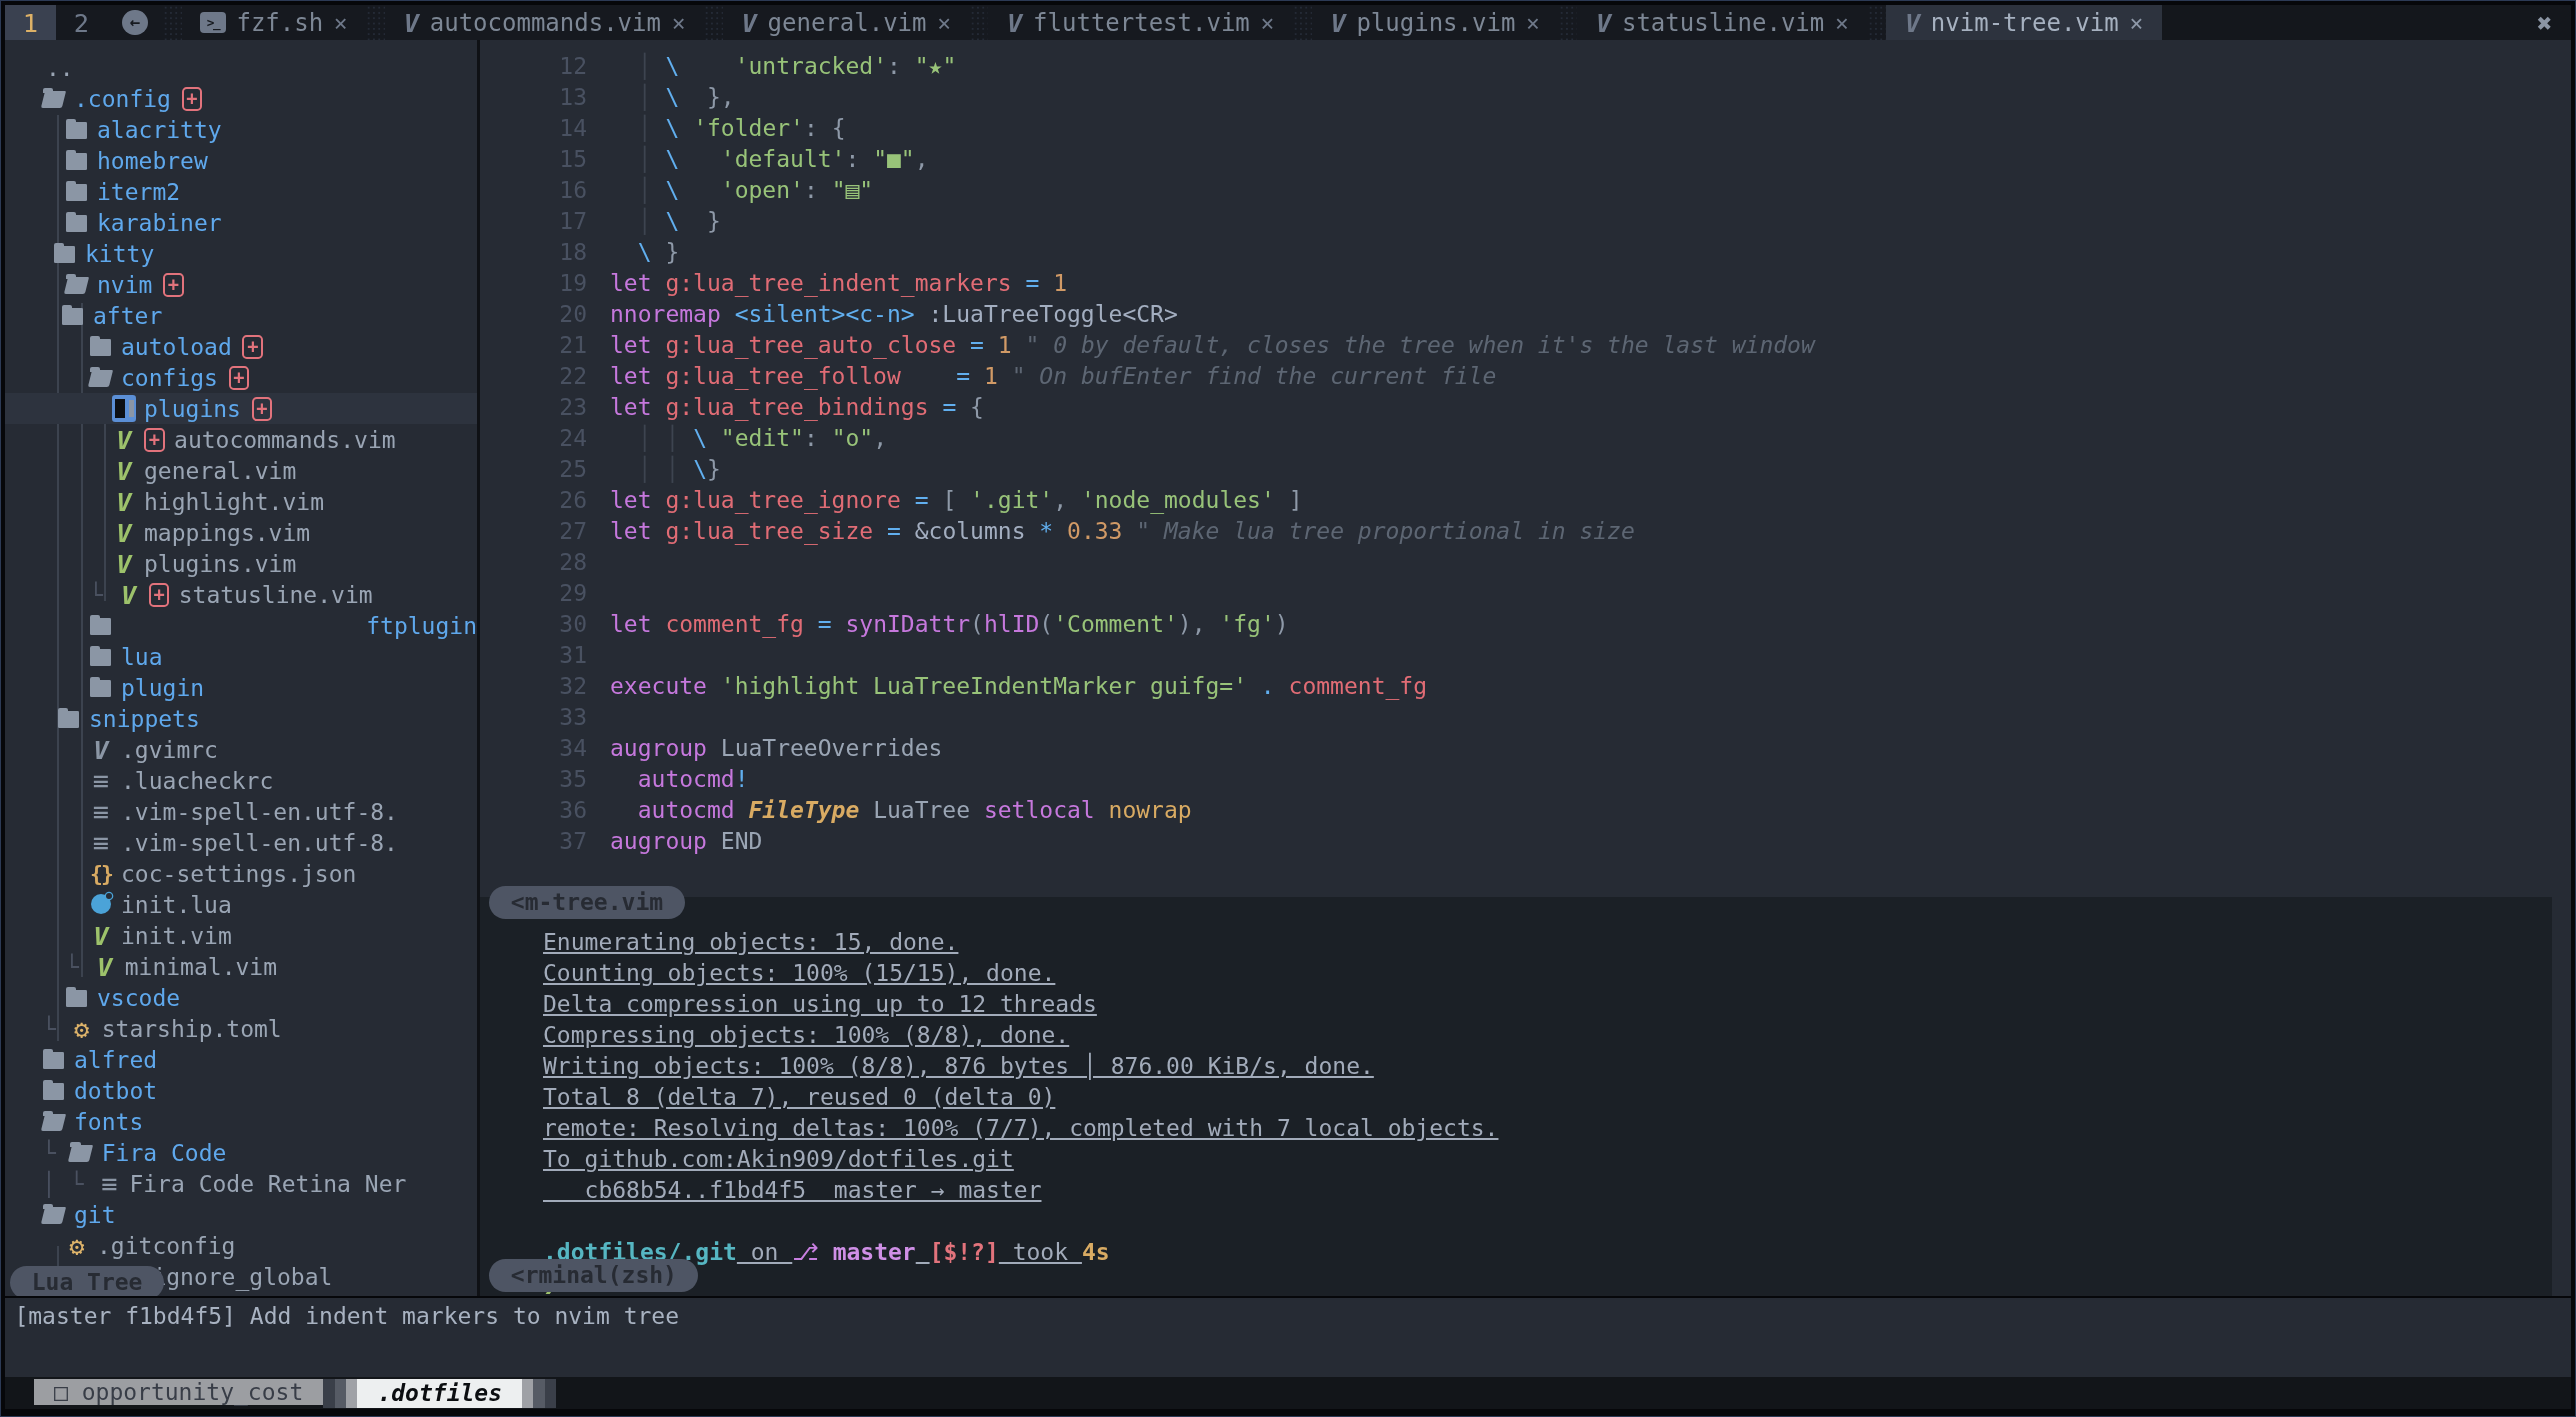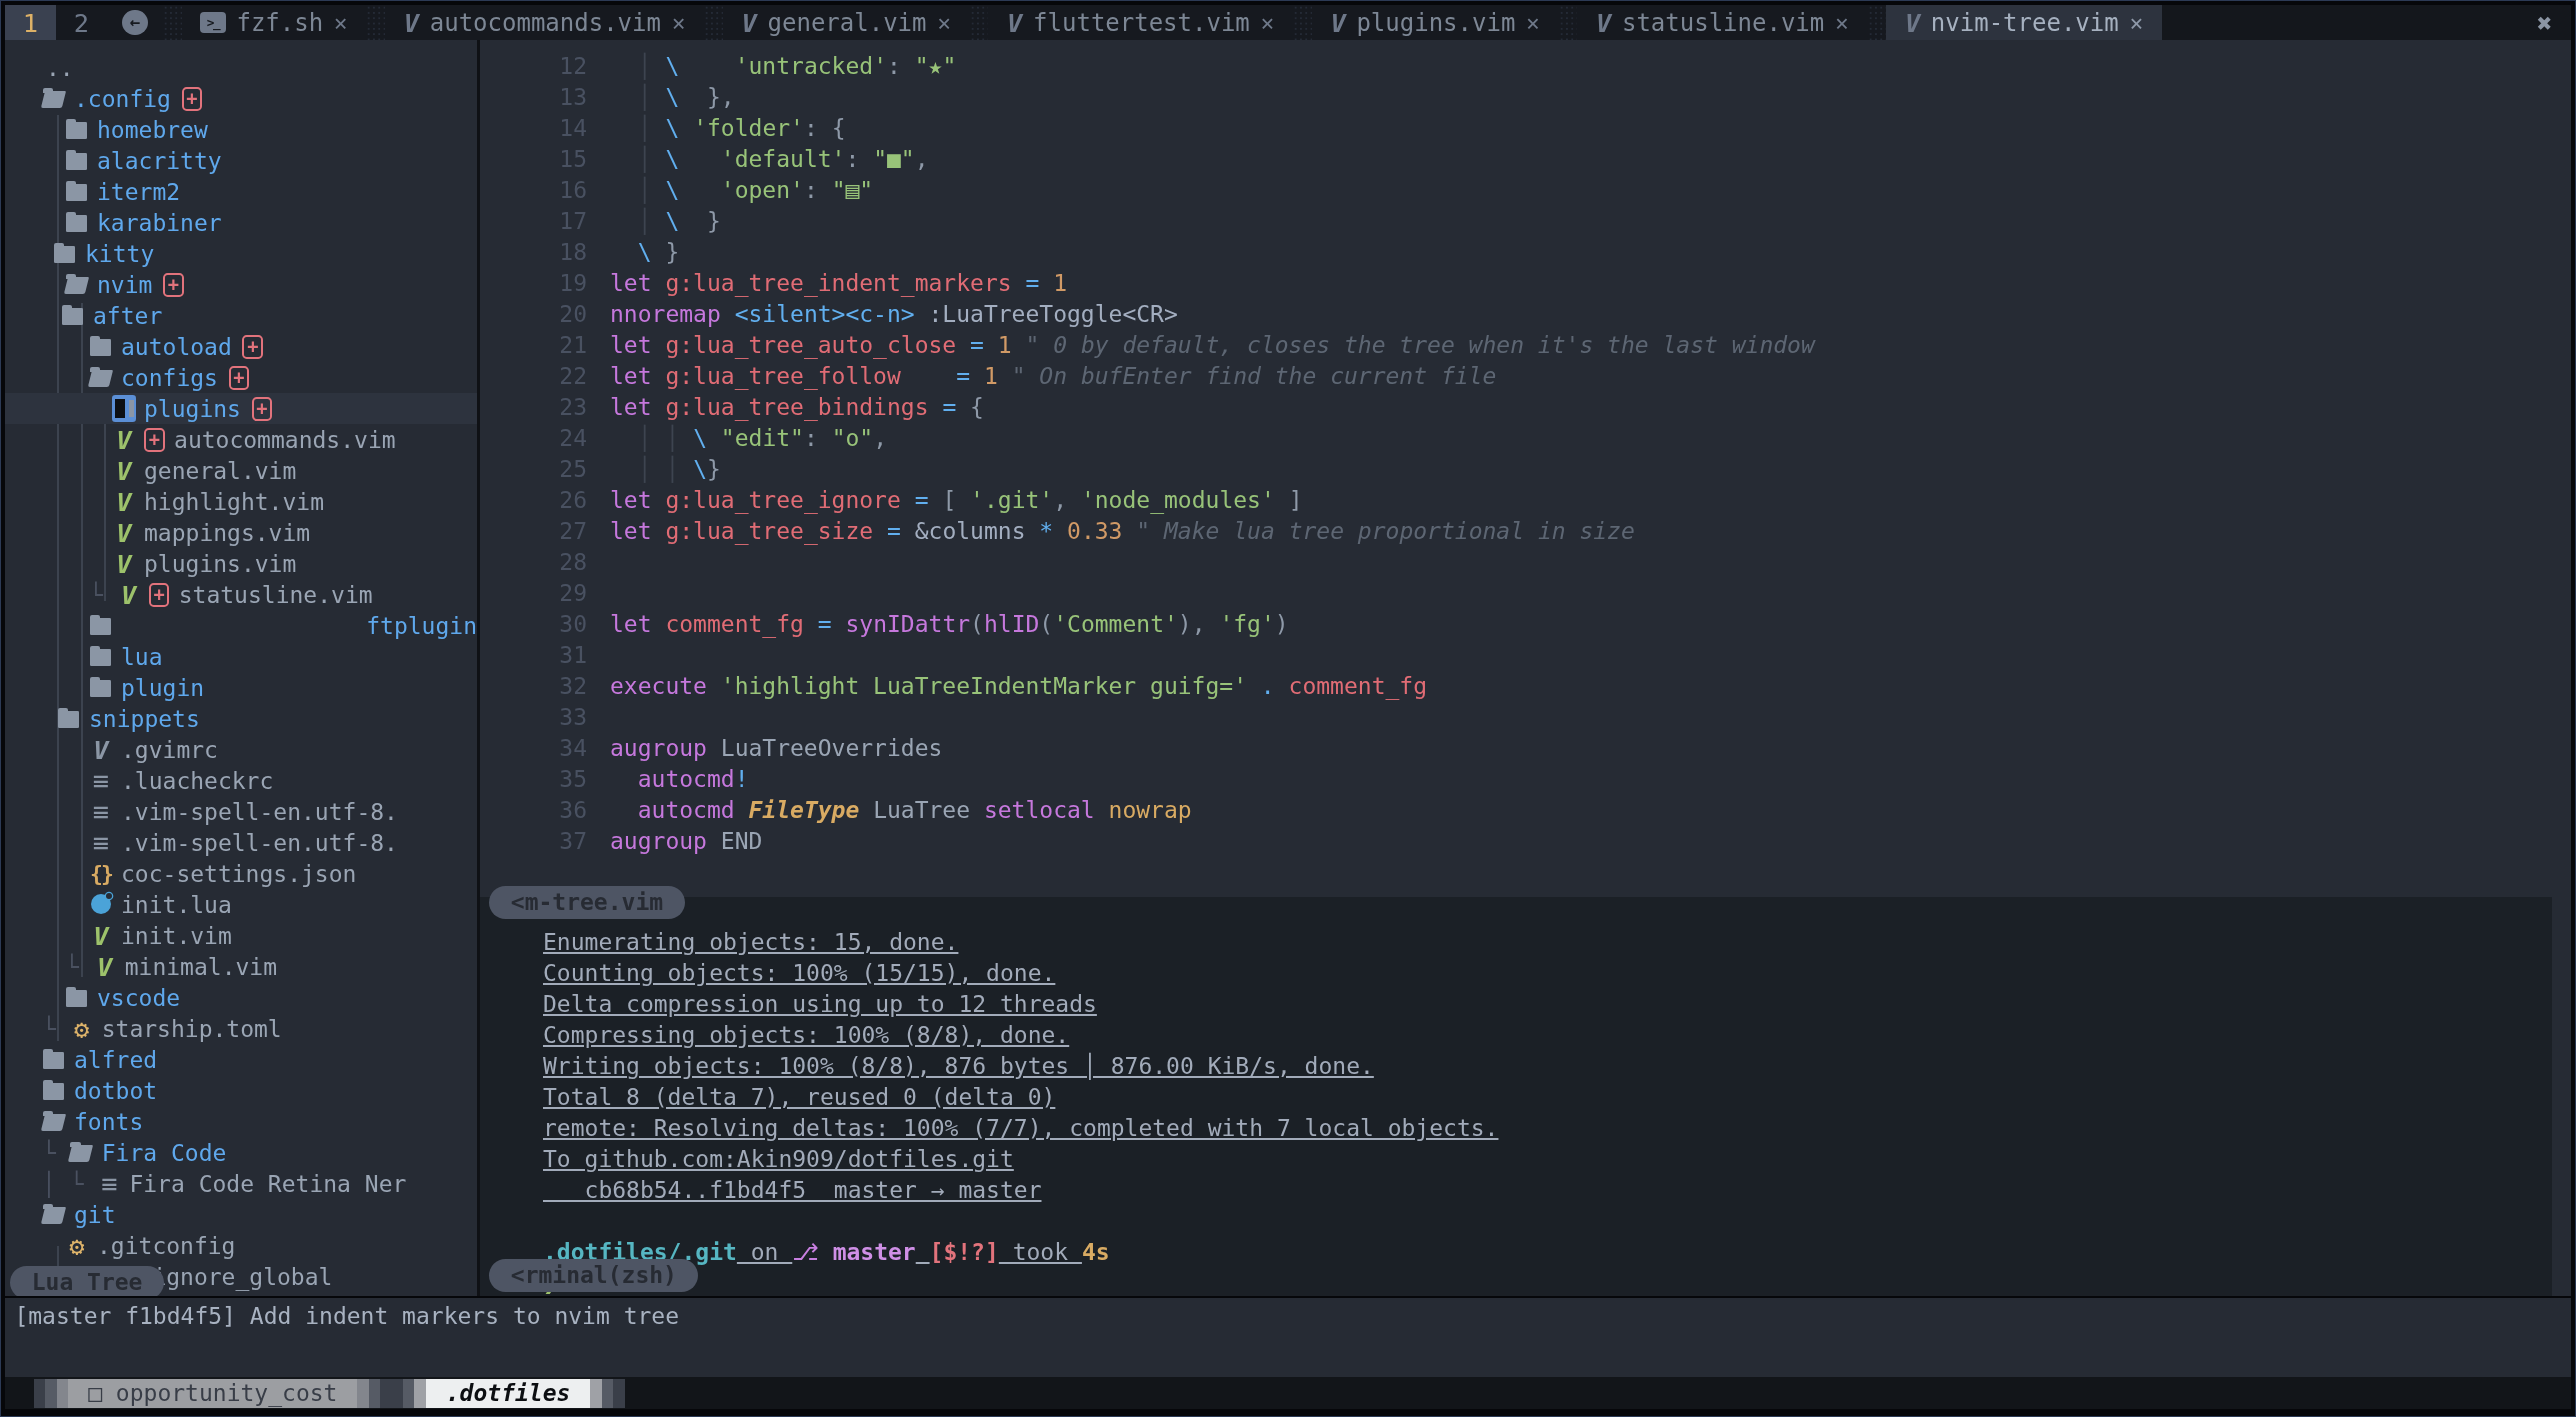--- a/index.html
+++ b/index.html
@@ -110,21 +110,21 @@
   .pill-editor { left:9.4px; top:846px; }
   .pill-term { left:9.4px; top:1219px; }
 
   
   .message { position:absolute; left:4px; right:4px; top:1297px; height:79px;
              background:#262b34; color:#a8b2c1; font-size:23px; padding:5.3px 9.4px;
              white-space:pre; }
   .tmuxbar { position:absolute; left:4px; right:4px; top:1376px; height:32px;
              background:#121519; display:flex; align-items:center; }
   .twin { display:flex; height:29px; align-items:stretch; }
-  .twin:first-child { margin-left:29px; }
+  .twin:first-child { margin-left:29px;flex-direction:column; }
   .twin + .twin { }
   .tseg { width:11.4px; }
   .twin-body { display:flex; align-items:center; padding:0 20px; font-size:23px;
                white-space:pre; }
   .twin.inactive .twin-body { background:#9c9ea2; color:#383d47; }
   .twin.active .twin-body { background:#edeff0; color:#0c0e11; font-weight:bold;
                             font-style:italic; }
 </style>
 </head>
 <body>
@@ -191,22 +191,22 @@
     <div class="tree">
       <div id="tree-guides">
           <div class="tguide" style="left: 52px; top: 75px; height: 926px;"></div>
           <div class="tguide" style="left: 76px; top: 263px; height: 674px;"></div>
           <div class="tguide" style="left: 99px; top: 358px; height: 203px;"></div>
           <div class="tguide" style="left: 52px; top: 1206px; height: 46px;"></div>
         </div>
       <div class="tree-rows" id="tree-rows">
           <div class="trow" style="padding-left: 41px;"><span class="tlabel file">..</span></div>
           <div class="trow" style="padding-left: 37px;"><span class="ticon folder open"></span><span class="tlabel dir">.config</span><span class="badge after">+</span></div>
+          <div class="trow" style="padding-left: 60px;"><span class="ticon folder"></span><span class="tlabel dir">alacritty</span></div>
           <div class="trow" style="padding-left: 60px;"><span class="ticon folder"></span><span class="tlabel dir">homebrew</span></div>
-          <div class="trow" style="padding-left: 60px;"><span class="ticon folder"></span><span class="tlabel dir">alacritty</span></div>
           <div class="trow" style="padding-left: 60px;"><span class="ticon folder"></span><span class="tlabel dir">iterm2</span></div>
           <div class="trow" style="padding-left: 60px;"><span class="ticon folder"></span><span class="tlabel dir">karabiner</span></div>
           <div class="trow" style="padding-left: 48px;"><span class="ticon folder"></span><span class="tlabel dir">kitty</span></div>
           <div class="trow" style="padding-left: 60px;"><span class="ticon folder open"></span><span class="tlabel dir">nvim</span><span class="badge after">+</span></div>
           <div class="trow" style="padding-left: 56px;"><span class="ticon folder"></span><span class="tlabel dir">after</span></div>
           <div class="trow" style="padding-left: 84px;"><span class="ticon folder"></span><span class="tlabel dir">autoload</span><span class="badge after">+</span></div>
           <div class="trow" style="padding-left: 84px;"><span class="ticon folder open"></span><span class="tlabel dir">configs</span><span class="badge after">+</span></div>
           <div class="trow cursor" style="padding-left: 107px;"><span class="ticon cursorfolder"></span><span class="tlabel dir">plugins</span><span class="badge after">+</span></div>
           <div class="trow" style="padding-left: 107px;"><span class="ticon vimg">V</span><span class="badge before">+</span><span class="tlabel file">autocommands.vim</span></div>
           <div class="trow" style="padding-left: 107px;"><span class="ticon vimg">V</span><span class="tlabel file">general.vim</span></div>

